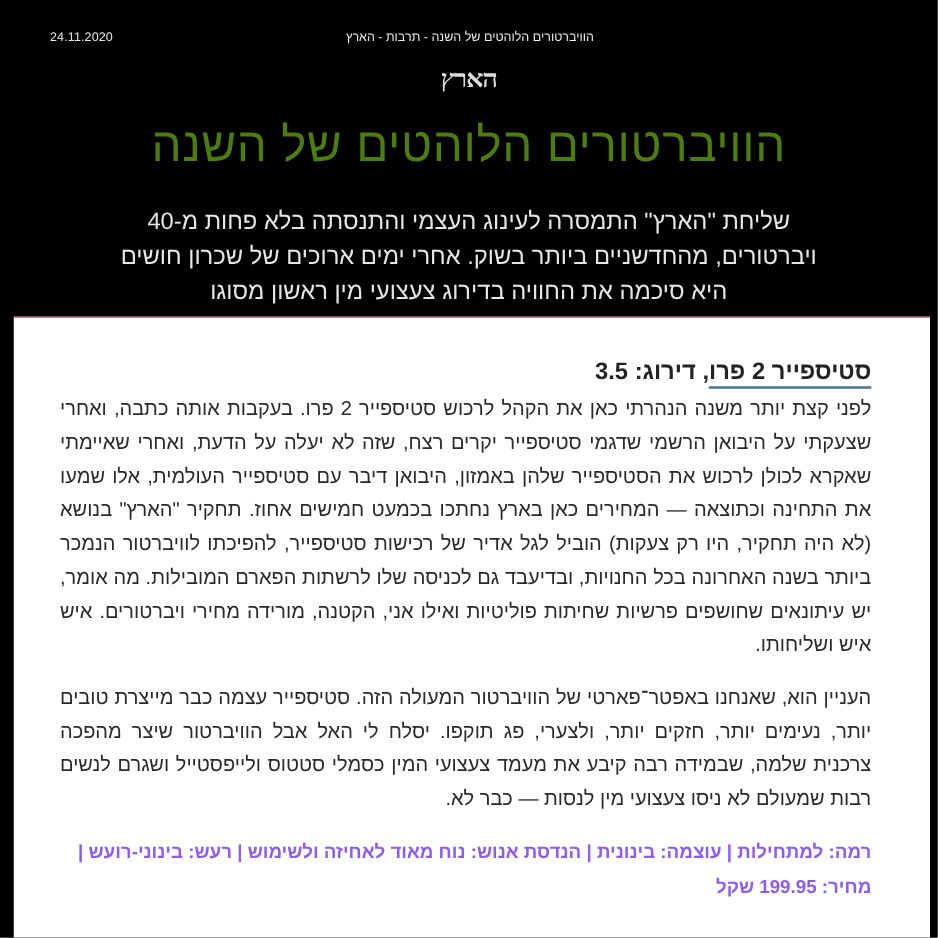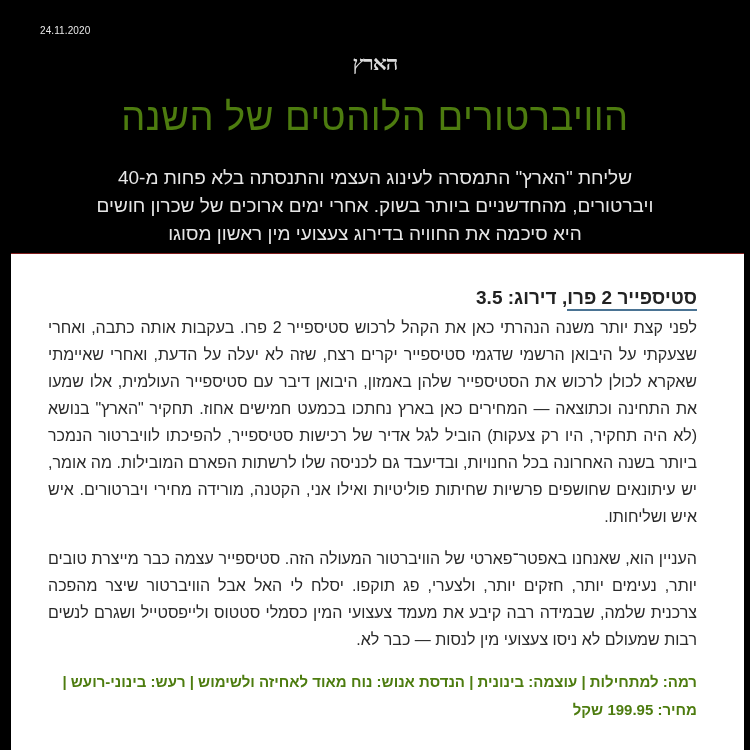--- a/index.html
+++ b/index.html
@@ -115,29 +115,30 @@
       margin: 0 0 15px 0;
       font-size: 16px;
       line-height: 27px;
       color: #2a2a2a;
     }
     .specs {
       margin: 0;
       font-size: 15px;
       font-weight: bold;
       line-height: 28px;
-      color: #4d7c0f;
+      color: #8b5cf6;
       text-align: right;
     }
   </style>
 </head>
 <body>
 
 <div class="topbar">
   <div class="date">24.11.2020</div>
+  <div class="page-title-small">הוויברטורים הלוהטים של השנה - תרבות - הארץ</div>
   <div class="logo">הארץ</div>
 </div>
 
 <h1 class="headline" style="margin:0;">הוויברטורים הלוהטים של השנה</h1>
 
 <div class="subtitle">שליחת "הארץ" התמסרה לעינוג העצמי והתנסתה בלא פחות מ-40 ויברטורים, מהחדשניים ביותר בשוק. אחרי ימים ארוכים של שכרון חושים היא סיכמה את החוויה בדירוג צעצועי מין ראשון מסוגו</div>
 
 <div class="content">
   <div class="content-inner">
     <h2 class="item-heading">

